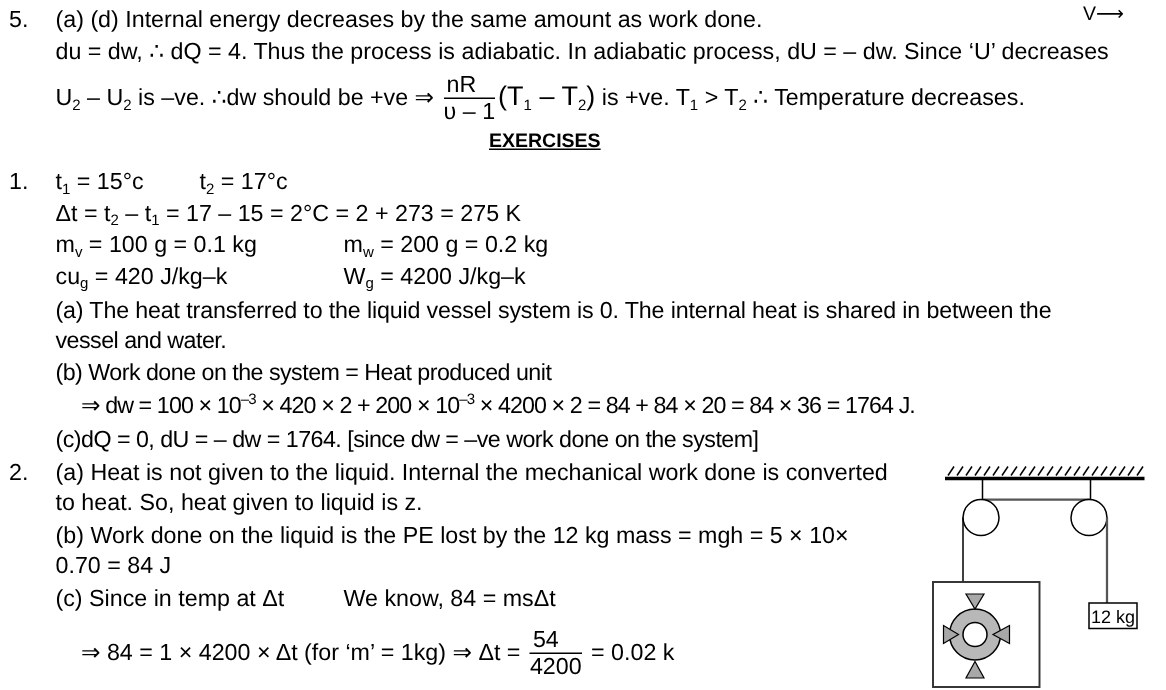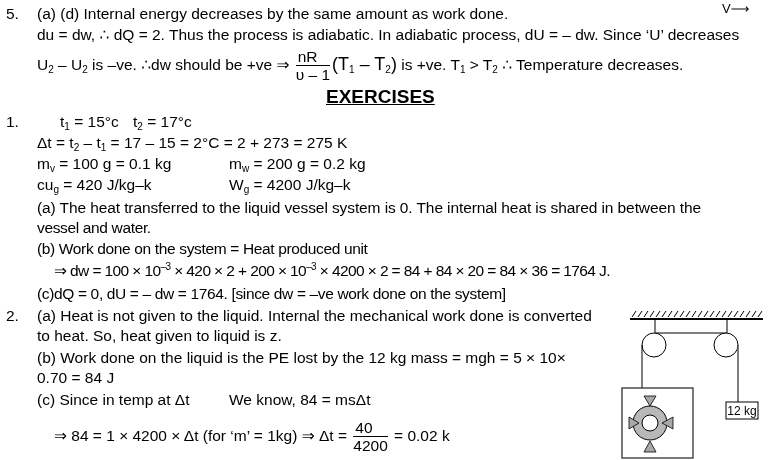--- a/index.html
+++ b/index.html
@@ -6,40 +6,40 @@
     body {
       width: 777px; height: 460px; position: relative; overflow: hidden;
       font-family: "Liberation Sans", sans-serif; font-size: 15.5px; color: #000;
     }
     .line { position: absolute; white-space: nowrap; line-height: 18px; }
     sub { font-size: 10px; vertical-align: -3px; line-height: 0; }
     sup { font-size: 10px; vertical-align: 6px; line-height: 0; }
     .frac { display: inline-block; vertical-align: middle; text-align: left; margin: 0 2px; }
     .frac .n { display: block; border-bottom: 1px solid #000; padding: 0 2px; line-height: 17px; }
     .frac .d { display: block; line-height: 17px; }
-    .heading { position: absolute; left: 326px; top: 86px; font-weight: bold; font-size: 19px; text-decoration: underline; }
+    .heading { position: absolute; left: 326px; top: 86px; font-weight: bold; font-size: 13px; text-decoration: underline; }
     .narrow { letter-spacing: -0.35px; }
     .diagram { position: absolute; left: 620px; top: 305px; }
   </style>
 </head>
 <body>
 
 <div class="line" style="left:6px; top:5px;">5.</div>
 <div class="line" style="left:37px; top:5px;">(a) (d) Internal energy decreases by the same amount as work done.</div>
 <div class="line" style="left:722px; top:0px; font-size:13px;">V⟶</div>
-<div class="line" style="left:37px; top:26px;">du = dw, ∴ dQ = 2. Thus the process is adiabatic. In adiabatic process, dU = – dw. Since ‘U’ decreases</div>
+<div class="line" style="left:37px; top:26px;">du = dw, ∴ dQ = 4. Thus the process is adiabatic. In adiabatic process, dU = – dw. Since ‘U’ decreases</div>
 <div class="line" style="left:37px; top:46px; line-height:36px;">
   <span>U</span><sub>2</sub><span> – U</span><sub>2</sub><span> is –ve. ∴dw should be +ve ⇒ </span>
   <span class="frac"><span class="n">nR</span><span class="d">υ – 1</span></span><span style="font-size:18px;">(T</span><sub>1</sub><span style="font-size:18px;"> – T</span><sub>2</sub><span style="font-size:18px;">)</span><span> is +ve. T</span><sub>1</sub><span> &gt; T</span><sub>2</sub><span>  ∴ Temperature decreases.</span>
 </div>
 
 <div class="heading">EXERCISES</div>
 
 <div class="line" style="left:6px; top:113px;">1.</div>
-<div class="line" style="left:37px; top:113px;margin-left:23px;"><span>t</span><sub>1</sub><span> = 15°c</span></div>
+<div class="line" style="left:37px; top:113px;"><span>t</span><sub>1</sub><span> = 15°c</span></div>
 <div class="line" style="left:133px; top:113px;"><span>t</span><sub>2</sub><span> = 17°c</span></div>
 <div class="line" style="left:37px; top:134px;"><span>Δt = t</span><sub>2</sub><span> – t</span><sub>1</sub><span> = 17 – 15 = 2°C = 2 + 273 = 275 K</span></div>
 <div class="line" style="left:37px; top:155px;"><span>m</span><sub>v</sub><span> = 100 g = 0.1 kg</span></div>
 <div class="line" style="left:229px; top:155px;"><span>m</span><sub>w</sub><span> = 200 g = 0.2 kg</span></div>
 <div class="line" style="left:37px; top:176px;"><span>cu</span><sub>g</sub><span> = 420 J/kg–k</span></div>
 <div class="line" style="left:229px; top:176px;"><span>W</span><sub>g</sub><span> = 4200 J/kg–k</span></div>
 
 <div class="line narrow" style="left:37px; top:199px; letter-spacing:-0.1px;">(a) The heat transferred to the liquid vessel system is 0. The internal heat is shared in between the</div>
 <div class="line narrow" style="left:37px; top:219px;">vessel and water.</div>
 <div class="line narrow" style="left:37px; top:240px;">(b) Work done on the system = Heat produced unit</div>
@@ -47,21 +47,21 @@
 <div class="line narrow" style="left:37px; top:285px;">(c)dQ = 0, dU = – dw = 1764. [since dw = –ve work done on the system]</div>
 
 <div class="line" style="left:6px; top:307px;">2.</div>
 <div class="line" style="left:37px; top:307px;">(a) Heat is not given to the liquid. Internal the mechanical work done is converted</div>
 <div class="line" style="left:37px; top:327px;text-align:center;">to heat. So, heat given to liquid is z.</div>
 <div class="line" style="left:37px; top:349px;">(b) Work done on the liquid is the PE lost by the 12 kg mass = mgh = 5 × 10×</div>
 <div class="line" style="left:37px; top:369px;">0.70 = 84 J</div>
 <div class="line" style="left:37px; top:391px;">(c) Since in temp at Δt</div>
 <div class="line" style="left:229px; top:391px;">We know, 84 = msΔt</div>
 <div class="line" style="left:54px; top:418px; line-height:36px;">
-  <span>⇒ 84 = 1 × 4200 × Δt (for ‘m’ = 1kg) ⇒ Δt = </span><span class="frac"><span class="n">40</span><span class="d">4200</span></span><span> = 0.02 k</span>
+  <span>⇒ 84 = 1 × 4200 × Δt (for ‘m’ = 1kg) ⇒ Δt = </span><span class="frac"><span class="n">54</span><span class="d">4200</span></span><span> = 0.02 k</span>
 </div>
 
 <div class="diagram">
   <svg width="157" height="155" viewBox="0 0 157 155">
 
     <g stroke="#000" stroke-width="1">
       <line x1="10" y1="14" x2="143" y2="14" stroke-width="2.2"></line>
       <line x1="12" y1="12" x2="16" y2="6"></line>
         <line x1="18" y1="12" x2="22" y2="6"></line>
         <line x1="24" y1="12" x2="28" y2="6"></line>

